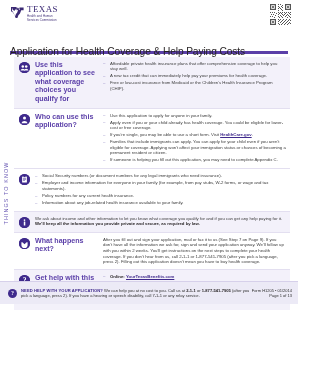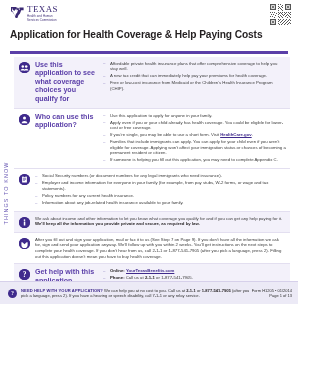--- a/index.html
+++ b/index.html
@@ -26,22 +26,22 @@
   .logo-sub {
     font-size: 2.9px; color: #3b2a74; line-height: 3.6px;
     letter-spacing: 0.1px; margin-top: 0.5px;
   }
   .qr {
     position: absolute; top: 3px; right: 6px;
     width: 23px; height: 23px;
   }
   .qr svg { display: block; }
   .doc-title {
-    font-size: 10.2px; font-weight: bold; color: #231f20;
-    margin: 7px 0 0 0; letter-spacing: -0.1px;
+    font-size: 10.2px; font-weight: normal; color: #231f20;
+    margin: 24px 0 0 0; letter-spacing: -0.1px;
   }
   .rule {
     height: 2.6px; background: #5b3fa8; margin: 4px 10px 0 10px;
   }
 
   
   .side-label {
     position: absolute; left: -1px; top: 128px;
     width: 14px; height: 130px;
     display: flex; align-items: center; justify-content: center;
@@ -331,20 +331,21 @@
     <div class="section plain">
       <div class="icon-cell">
         <div class="circ">
           <svg width="11" height="11" viewBox="0 0 11 11">
             <circle cx="5.5" cy="5.5" r="5.5" fill="#3f2a8c"></circle>
             <path d="M2.4,4.3 L8.6,4.3 L8.6,7.0 A3.1,3.1 0 0 1 2.4,7.0 Z" fill="#ffffff"></path>
             <path d="M3.3,4.0 L7.7,4.0 L5.5,6.3 Z" fill="#3f2a8c"></path>
           </svg>
         </div>
       </div>
+      <div class="label-cell">What happens next?</div>
       <div class="body-cell">
         <div class="para">After you fill out and sign your application, mail or fax it to us (See Step 7 on Page 9). If you don't have all the information we ask for, sign and send your application anyway. We'll follow up with you within 2 weeks. You'll get instructions on the next steps to complete your health coverage. If you don't hear from us, call 2-1-1 or 1-877-541-7905 (after you pick a language, press 2). Filling out this application doesn't mean you have to buy health coverage.</div>
       </div>
     </div>
 
     <div class="section alt">
       <div class="icon-cell">
         <div class="circ">
           <svg width="11" height="11" viewBox="0 0 11 11">
             <circle cx="5.5" cy="5.5" r="5.5" fill="#3f2a8c"></circle>

